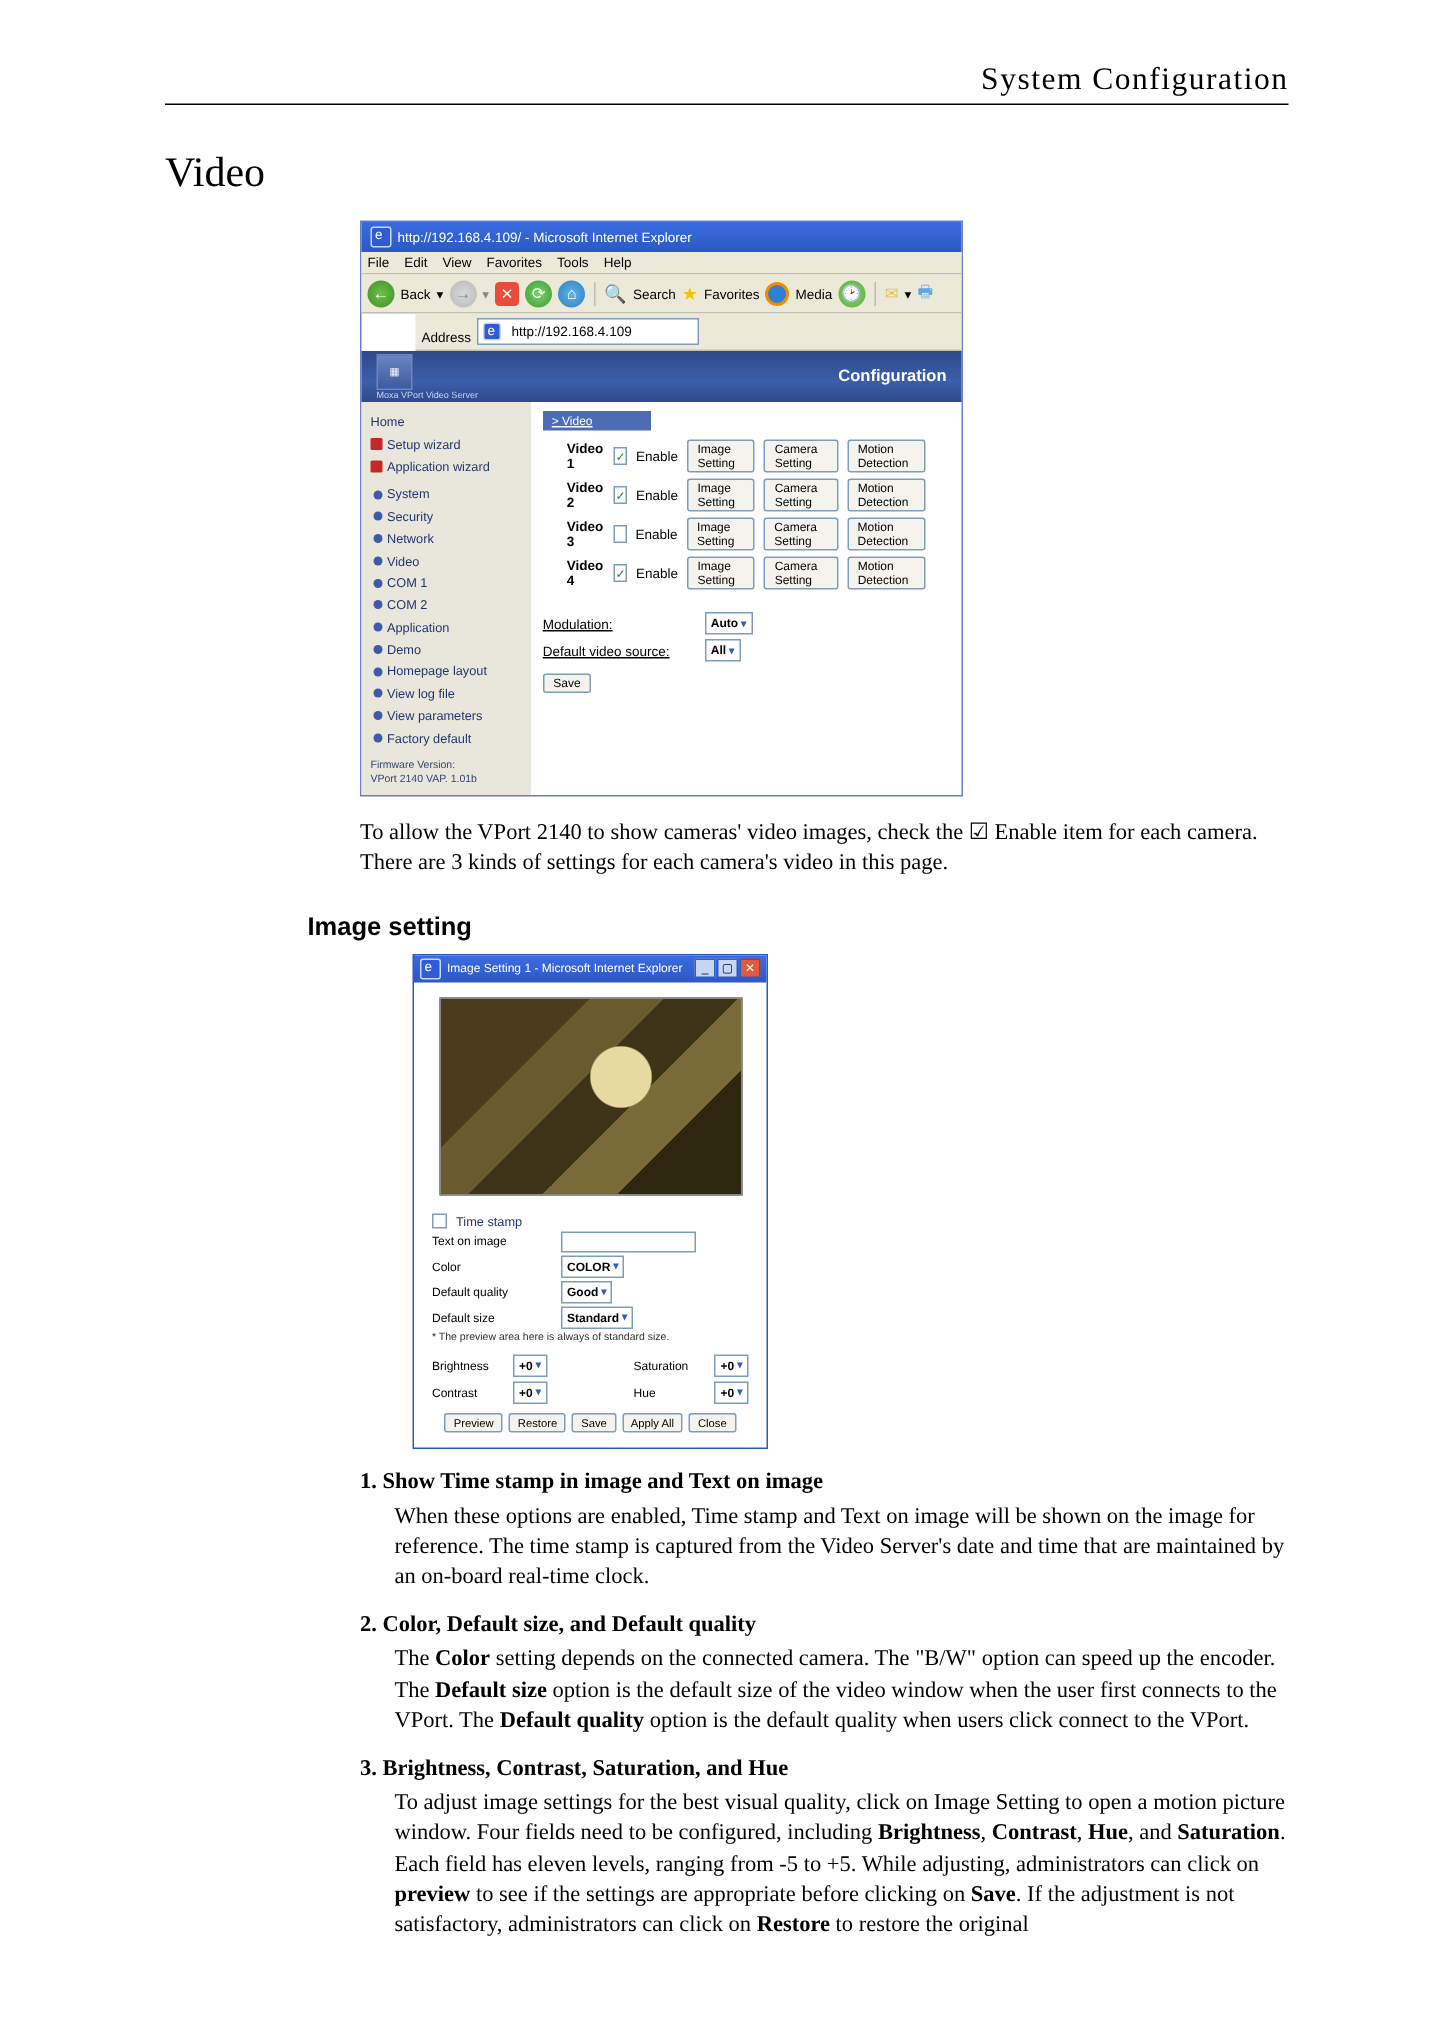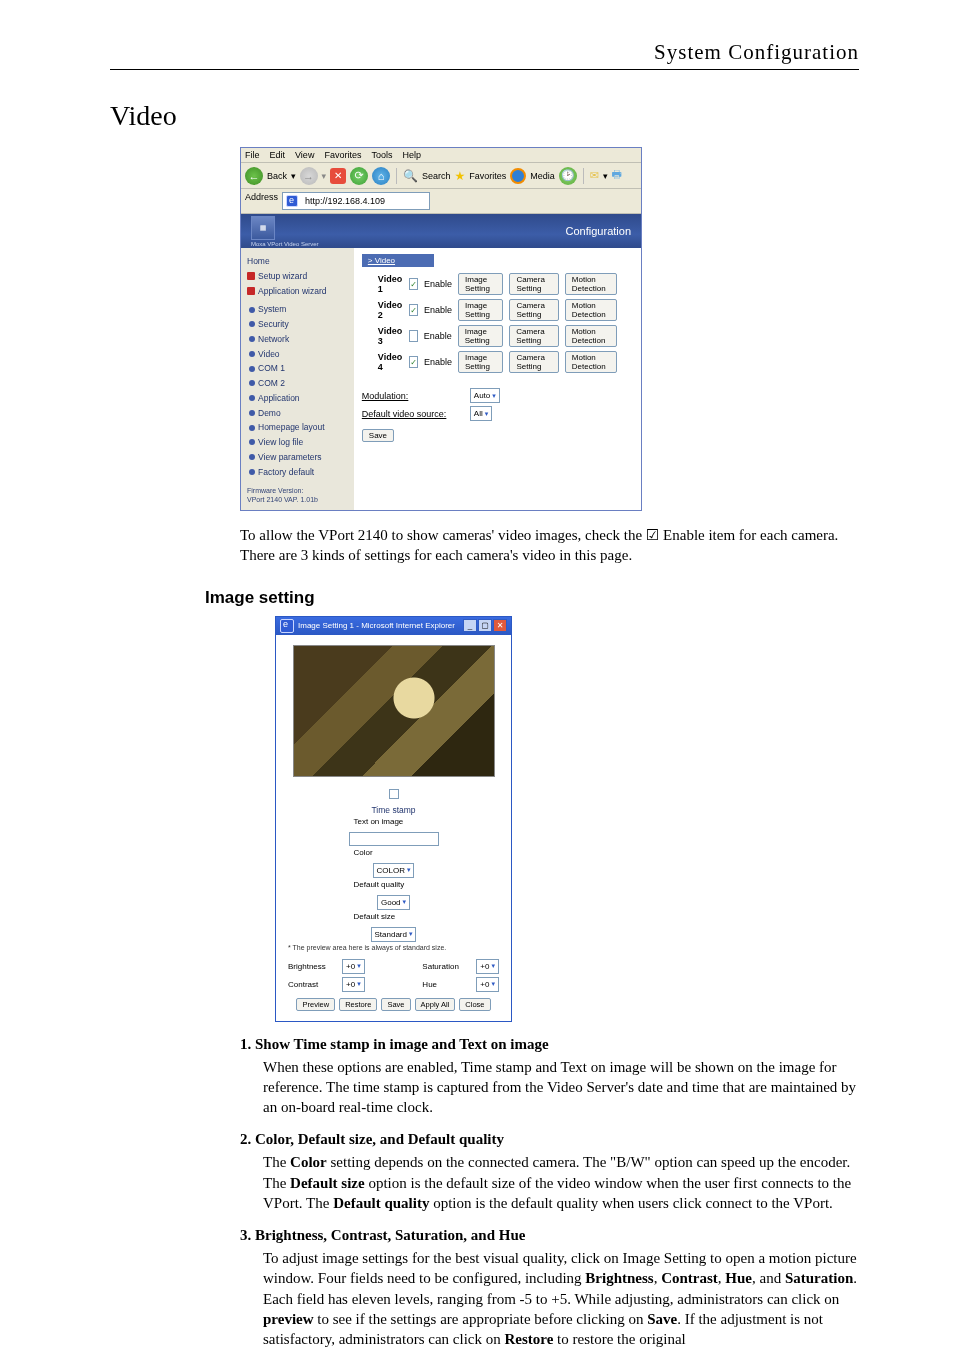--- a/index.html
+++ b/index.html
@@ -97,22 +97,23 @@
   .tb-green { background: radial-gradient(#6cc24a,#3e8e25); }
   .tb-grey  { background: radial-gradient(#d8d8d8,#b8b8b8); color:#888;}
   .tb-red   { background: #e74c3c; border-radius:3px; width:16px; height:16px; font-size:10px;}
   .tb-refresh{ background: radial-gradient(#79d06b,#3a9e33);}
   .tb-home  { background: radial-gradient(#5fb4e8,#2a7fc2);}
   .tb-hist  { background: radial-gradient(#8fd46e,#5aac3c);}
   .tb-label { color:#000; font-size: 9px; }
   .tb-star  { color:#f2c200; font-size:12px; }
   .tb-media-icon{ width:12px;height:12px;border-radius:50%;background:#2f7fd4;border:2px solid #f28c00;}
   .addrbar {
-    background:#ece9d8; padding:3px 4px; display:flex; gap:4px; align-items:flex-start;
+    background:#ece9d8; padding:3px 4px; display:flex; gap:4px; align-items:flex-end;
     border-bottom:1px solid #c0bfb4;
+    margin-left:36px;
   }
   .addr-input{
     flex: 0 0 140px; height:14px; background:#fff; border:1px solid #7f9db9;
     padding:1px 3px; font-size:9px; display:flex; align-items:center; gap:3px;
   }
   .addr-input .ie-e{width:10px;height:10px;}
   .banner {
     background: linear-gradient(#2f4a8b, #3c5da8 60%, #2f4a8b);
     color:#fff; height:34px; display:flex; align-items:center;
     justify-content:space-between; padding:0 10px;
@@ -136,21 +137,21 @@
   .section-head{background:#4c6cb3;color:#fff;font-size:8px;padding:2px 6px;margin-bottom:6px;width:60px;text-decoration:underline;}
   .vrow{display:flex;align-items:center;gap:6px;margin:4px 16px;}
   .vrow .lbl{width:40px;font-weight:bold;}
   .chk{width:10px;height:10px;border:1px solid #7f9db9;background:#fff;display:inline-flex;align-items:center;justify-content:center;font-size:8px;color:#2a7f2a;}
   .mini-btn{
     border:1px solid #7f9db9;border-radius:2px;background:#f4f3ee;
     padding:1px 6px;font-size:8px;color:#000;
   }
   .sel{
     border:1px solid #7f9db9;background:#fff;padding:0 3px;font-size:8px;height:13px;
-    display:inline-flex;align-items:center;gap:2px;
+    display:inline-flex;align-items:center;gap:2px;font-weight:bold;
   }
   .sel .arrow{color:#2f5bc4;font-size:7px;}
   .pair{display:flex;align-items:center;gap:8px;margin:3px 0;}
   .pair .plabel{width:100px;text-decoration:underline;}
 
   
   .shot2 {
     width:235px; margin:6px 0 14px 165px;
     border:1px solid #2b58c4; background:#fff;
     font-family:Tahoma,Arial,sans-serif; font-size:8px;
@@ -161,21 +162,21 @@
   .wc.close{background:#e05a3c;color:#fff;}
   .preview-img{
     margin:10px auto 6px auto; width:200px; height:130px;
     background:
       radial-gradient(circle at 60% 40%, #e8d9a0 0 20px, transparent 21px),
       linear-gradient(135deg,#4a3b1d 0 30%, #6b5a2d 30% 45%, #3d3418 45% 60%, #7a6a38 60% 75%, #2e2710 75% 100%),
       #3d3418;
     border:1px solid #888;
   }
   .form-area{padding:4px 12px 10px 12px;}
-  .frow{display:flex;align-items:center;margin:2px 0;gap:6px;flex-direction:column;}
+  .frow{display:flex;align-items:center;margin:2px 0;gap:6px;}
   .frow .flab{width:80px;color:#000;}
   .note{font-size:7px;color:#333;margin:2px 0 8px 0;}
   .small-btn{
     border:1px solid #7f9db9;border-radius:2px;background:#f4f3ee;
     padding:1px 5px;font-size:7.5px;
   }
   .btnrow{display:flex;gap:4px;justify-content:center;margin-top:6px;}
   .two-col{display:flex;justify-content:space-between;}
   .two-col .col{display:flex;align-items:center;gap:4px;}
   .two-col .clab{width:50px;}
@@ -185,20 +186,24 @@
 </head>
 <body>
 
 <div class="page">
   <div class="top-right">System  Configuration</div>
   <div class="rule"></div>
 
   <div class="h1">Video</div>
 
   <div class="shot1">
+    <div class="titlebar">
+      <span class="ie-e"></span>
+      <span>http://192.168.4.109/ - Microsoft Internet Explorer</span>
+    </div>
     <div class="menubar">
       <span>File</span>
       <span>Edit</span>
       <span>View</span>
       <span>Favorites</span>
       <span>Tools</span>
       <span>Help</span>
     </div>
     <div class="toolbar">
       <span class="tb-btn tb-green">←</span>
@@ -227,21 +232,21 @@
       <span class="addr-input">
         <span class="ie-e"></span>
         <span>http://192.168.4.109</span>
       </span>
     </div>
     <div class="banner">
       <div>
         <div class="moxa-logo">▦</div>
         <div class="banner-sub">Moxa VPort Video Server</div>
       </div>
-      <span style="font-weight:normal;font-size:11px;">Configuration</span>
+      <span style="font-weight:bold;font-size:11px;">Configuration</span>
     </div>
     <div class="cfg-body">
       <div class="sidebar">
         <div class="row">
             <span>Home</span>
           </div>
         <div class="row">
             <span class="dot-red"></span>
             <span>Setup wizard</span>
           </div>

